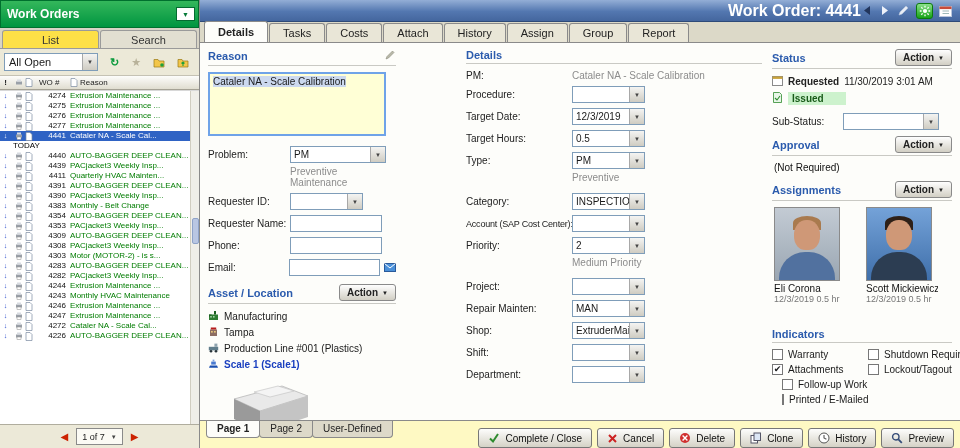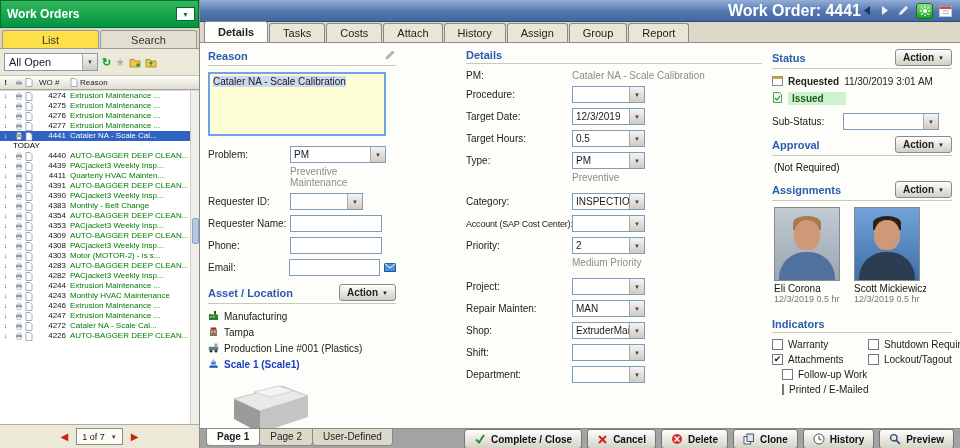--- a/index.html
+++ b/index.html
@@ -8,21 +8,21 @@
 button{font-family:inherit}
 #app{display:flex;width:960px;height:448px}
 
 
 #sidebar{width:200px;min-width:200px;background:#ece9d8;border-right:1px solid #8a8a8a;display:flex;flex-direction:column}
 .sb-title{height:28px;background:linear-gradient(#34b75b,#009540);border:1px solid #00702e;color:#fff;font-weight:bold;font-size:12px;display:flex;align-items:center;justify-content:space-between;padding:0 3px 0 6px}
 .sb-dd{width:19px;height:14px;background:#fff;border:1px solid #056b31;display:flex;align-items:center;justify-content:center;color:#067a38;font-size:7px;cursor:pointer}
 .sb-tabs{display:flex;height:21px;background:#d8d4c6;border-bottom:1px solid #9a9a9a;padding:2px 2px 0 2px;gap:1px}
 .sb-tab{flex:1;display:flex;align-items:center;justify-content:center;border:1px solid #9a9a9a;border-bottom:none;border-radius:3px 3px 0 0;background:#e2dfd1;font-size:11px;color:#333;cursor:pointer}
 .sb-tab.active{background:#fde047;font-weight:normal}
-.sb-filter{display:flex;align-items:center;gap:4px;padding:4px 4px;background:#ece9d8}
+.sb-filter{display:flex;align-items:center;gap:12px;padding:4px 4px;background:#ece9d8}
 .combo{background:#fff;border:1px solid #7f9db9;height:18px;display:flex;align-items:stretch}
 .combo .val{padding:0 4px;flex:1;display:flex;align-items:center;overflow:hidden;white-space:nowrap}
 .combo .btn,.sel .b{width:15px;background:linear-gradient(#f4f4f2,#cfccc2);border-left:1px solid #a8a8a8;display:flex;align-items:center;justify-content:center;font-size:6px;color:#444}
 .f-ic{font-size:11px;line-height:11px;cursor:pointer;display:inline-flex;align-items:center}
 .f-ic.grn{color:#0a9a3c;font-weight:bold}
 .f-ic.gray{color:#b8b29a}
 .sb-cols{display:flex;height:15px;background:linear-gradient(#fdfdfb,#e0ddd0);border-top:1px solid #c5c2b4;border-bottom:1px solid #a5a295;font-size:8px;color:#222;align-items:center}
 .h-alert{width:11px;text-align:center;font-weight:bold}
 .h-icons{width:26px;display:flex;gap:2px;align-items:center;justify-content:center}
 .h-wo{width:33px;text-align:left;padding-left:2px}
@@ -78,44 +78,44 @@
 .tree-row{display:flex;align-items:center;gap:5px;margin-bottom:3px;font-size:10px;cursor:pointer}
 .tree-row.sel-asset{color:#1a3fbf;font-weight:bold}
 .scale-img{margin:4px 0 2px 16px}
 .st-row{display:flex;align-items:center;gap:5px;margin-bottom:4px;font-size:10px}
 .st-lbl{font-weight:bold;color:#222}
 .st-val{color:#222}
 .st-issued{background:#cdf2cd;padding:1px 22px 1px 4px;color:#1a5c1a;font-weight:bold}
 .sub-row{display:flex;align-items:center;justify-content:space-between;margin:8px 13px 6px 0}
 .sub-row .lblsub{font-size:10px}
 .approval-note{font-size:10px;margin:2px 0 8px 2px;color:#111}
-.people{display:flex;gap:8px;margin:2px 0 14px 2px}
+.people{display:flex;gap:20px;margin:2px 0 24px 2px}
 .person{width:72px;cursor:pointer}
 .photo{width:66px;height:74px;border:1px solid #8a8a8a;position:relative;overflow:hidden}
 .photo-0{background:linear-gradient(#c3cbd4,#9aa6b2)}
 .photo-1{background:linear-gradient(#74a2d8,#3f6faa)}
 .photo .head{position:absolute;left:50%;top:12px;width:26px;height:30px;margin-left:-13px;border-radius:48% 48% 44% 44%;background:#cf9877}
 .photo .hair{position:absolute;left:50%;top:8px;width:28px;height:14px;margin-left:-14px;border-radius:50% 50% 0 0;background:#a97a4e}
 .photo-1 .hair{background:#2e2018}
 .photo .body{position:absolute;bottom:0;left:50%;width:56px;height:28px;margin-left:-28px;border-radius:26px 26px 0 0;background:#51719f}
 .photo-1 .body{background:#2c3d52}
 .p-name{font-size:10px;color:#111;margin-top:2px;white-space:nowrap;overflow:hidden}
 .p-date{font-size:9px;color:#777}
 .ind-grid{display:grid;grid-template-columns:96px 1fr;row-gap:4px;margin-top:2px}
 .ind-item{display:flex;align-items:center;font-size:10px;white-space:nowrap;cursor:pointer}
 .ind-item.indent{margin-left:10px}
 .chk{width:11px;height:11px;border:1px solid #777;background:#fff;display:inline-flex;align-items:center;justify-content:center;font-size:9px;line-height:9px;color:#222;margin-right:5px}
 
 
-.footer{height:20px;background:#a3a3a3;border-top:1px solid #8a8a8a;display:flex;align-items:flex-start;justify-content:space-between;padding:0 6px}
+.footer{height:28px;background:#fef9c3;border-top:1px solid #8a8a8a;display:flex;align-items:flex-end;justify-content:space-between;padding:0 6px}
 .pagetabs{display:flex;height:100%;align-items:flex-start}
 .ptab{padding:2px 10px 3px 10px;border:1px solid #8a8a8a;border-top:none;background:#ddd9c9;font-size:10px;border-radius:0 0 4px 4px;margin-right:-1px;color:#222;cursor:pointer}
 .ptab.active{background:#fdfdfa;font-weight:bold;position:relative;z-index:1}
 .fbtns{display:flex;gap:5px}
-.fbtn{height:20px;border:1px solid #777;border-radius:3px;background:linear-gradient(#fdfdfc,#d5d2c6);display:flex;align-items:center;gap:5px;padding:0 9px;font-size:10px;font-weight:bold;color:#111;cursor:pointer}
+.fbtn{height:20px;border:1px solid #777;border-radius:3px;background:linear-gradient(#fdfdfc,#d5d2c6);display:flex;align-items:center;gap:5px;padding:0 9px;font-size:10px;font-weight:normal;color:#111;cursor:pointer}
 .fb-ic{display:inline-flex;align-items:center}
 </style>
 </head>
 <body>
 
 <div id="app">
 
   <aside id="sidebar">
     <div class="sb-title">
       <span>Work Orders</span>

